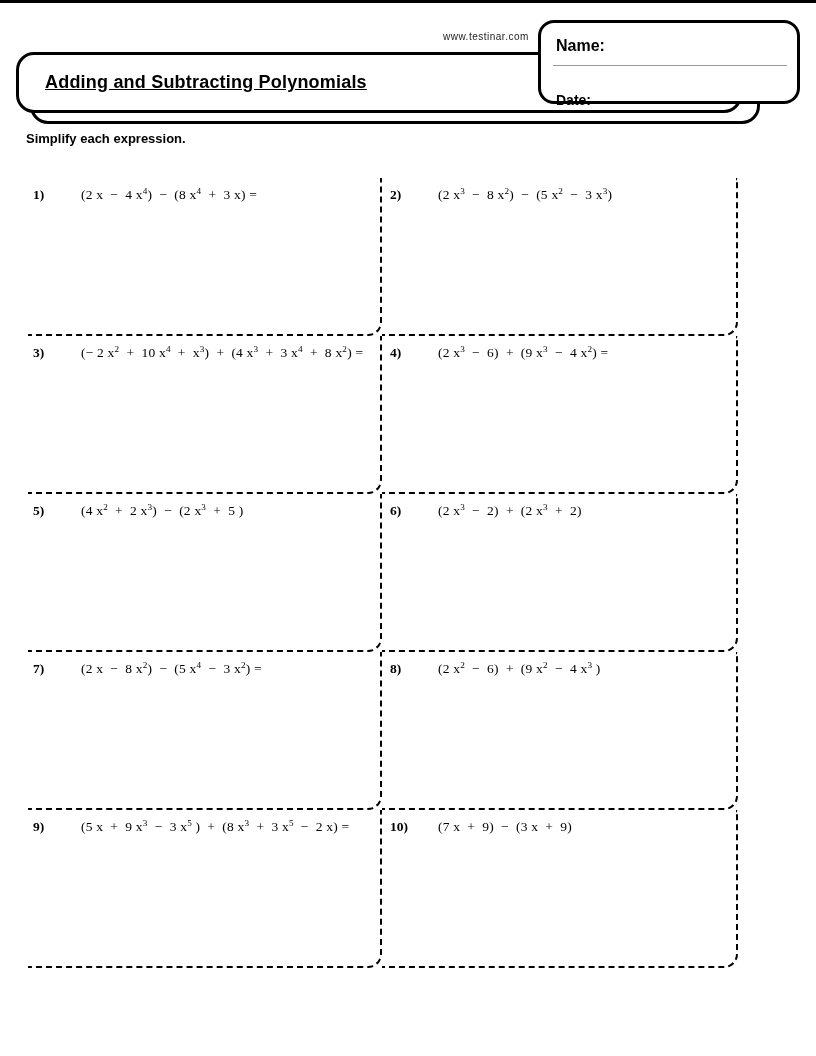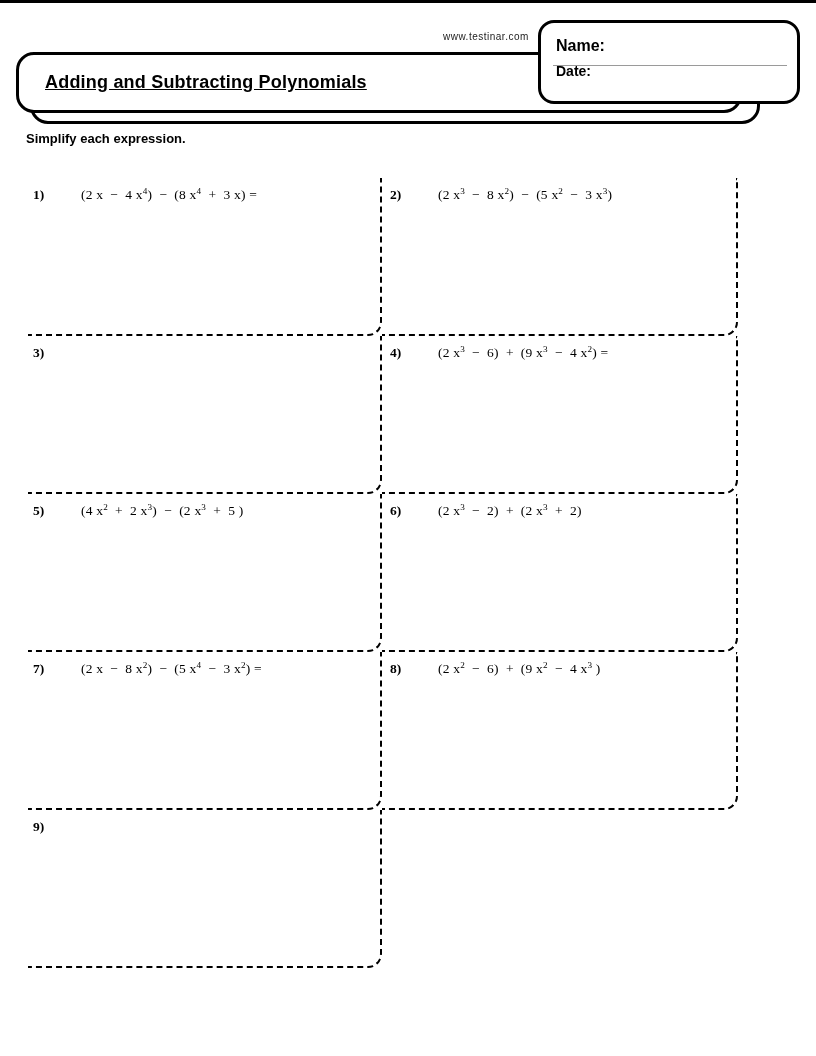--- a/index.html
+++ b/index.html
@@ -31,21 +31,21 @@
   }
   .title-box h1{
     margin:0 11px 0 26px;font-size:18px;font-weight:700;letter-spacing:.2px;text-decoration:underline;
   }
   .name-date-box{
     position:absolute;left:538px;top:20px;width:256px;height:78px;
     border:3px solid #000;border-radius:16px;background:#fff;z-index:3;
     padding:0;
   }
   .name-row{position:absolute;left:15px;top:14px;font-size:16px;font-weight:600;}
-  .date-row{position:absolute;left:15px;top:40px;font-size:14px;font-weight:600;}
+  .date-row{position:absolute;left:15px;top:69px;font-size:14px;font-weight:600;}
   .name-line{
     position:absolute;left:12px;right:10px;top:42px;height:0;
     border-top:1.5px solid #9a9a9a;
   }
   .instruction{
     position:absolute;left:26px;top:131px;
     font-size:13px;font-weight:700;
   }
   
   .problems-grid{
@@ -105,20 +105,21 @@
     <div class="problem-cell">
     <span class="problem-number">1)</span>
     <span class="problem-expression">(2 x  −  4 x<sup>4</sup>)  −  (8 x<sup>4</sup>  +  3 x) =</span>
   </div>
     <div class="problem-cell col-right">
     <span class="problem-number">2)</span>
     <span class="problem-expression">(2 x<sup>3</sup>  −  8 x<sup>2</sup>)  −  (5 x<sup>2</sup>  −  3 x<sup>3</sup>)</span>
   </div>
     <div class="problem-cell">
     <span class="problem-number">3)</span>
+    <span class="problem-expression">(− 2 x<sup>2</sup>  +  10 x<sup>4</sup>  +  x<sup>3</sup>)  +  (4 x<sup>3</sup>  +  3 x<sup>4</sup>  +  8 x<sup>2</sup>) =</span>
   </div>
     <div class="problem-cell col-right">
     <span class="problem-number">4)</span>
     <span class="problem-expression">(2 x<sup>3</sup>  −  6)  +  (9 x<sup>3</sup>  −  4 x<sup>2</sup>) =</span>
   </div>
     <div class="problem-cell">
     <span class="problem-number">5)</span>
     <span class="problem-expression">(4 x<sup>2</sup>  +  2 x<sup>3</sup>)  −  (2 x<sup>3</sup>  +  5 )</span>
   </div>
     <div class="problem-cell col-right">
@@ -128,14 +129,19 @@
     <div class="problem-cell">
     <span class="problem-number">7)</span>
     <span class="problem-expression">(2 x  −  8 x<sup>2</sup>)  −  (5 x<sup>4</sup>  −  3 x<sup>2</sup>) =</span>
   </div>
     <div class="problem-cell col-right">
     <span class="problem-number">8)</span>
     <span class="problem-expression">(2 x<sup>2</sup>  −  6)  +  (9 x<sup>2</sup>  −  4 x<sup>3</sup> )</span>
   </div>
     <div class="problem-cell">
     <span class="problem-number">9)</span>
+    <span class="problem-expression">(5 x  +  9 x<sup>3</sup>  −  3 x<sup>5</sup> )  +  (8 x<sup>3</sup>  +  3 x<sup>5</sup>  −  2 x) =</span>
+  </div>
+    <div class="problem-cell col-right">
+    <span class="problem-number">10)</span>
+    <span class="problem-expression">(7 x  +  9)  −  (3 x  +  9)</span>
   </div>
   </div>
 
 </body></html>

